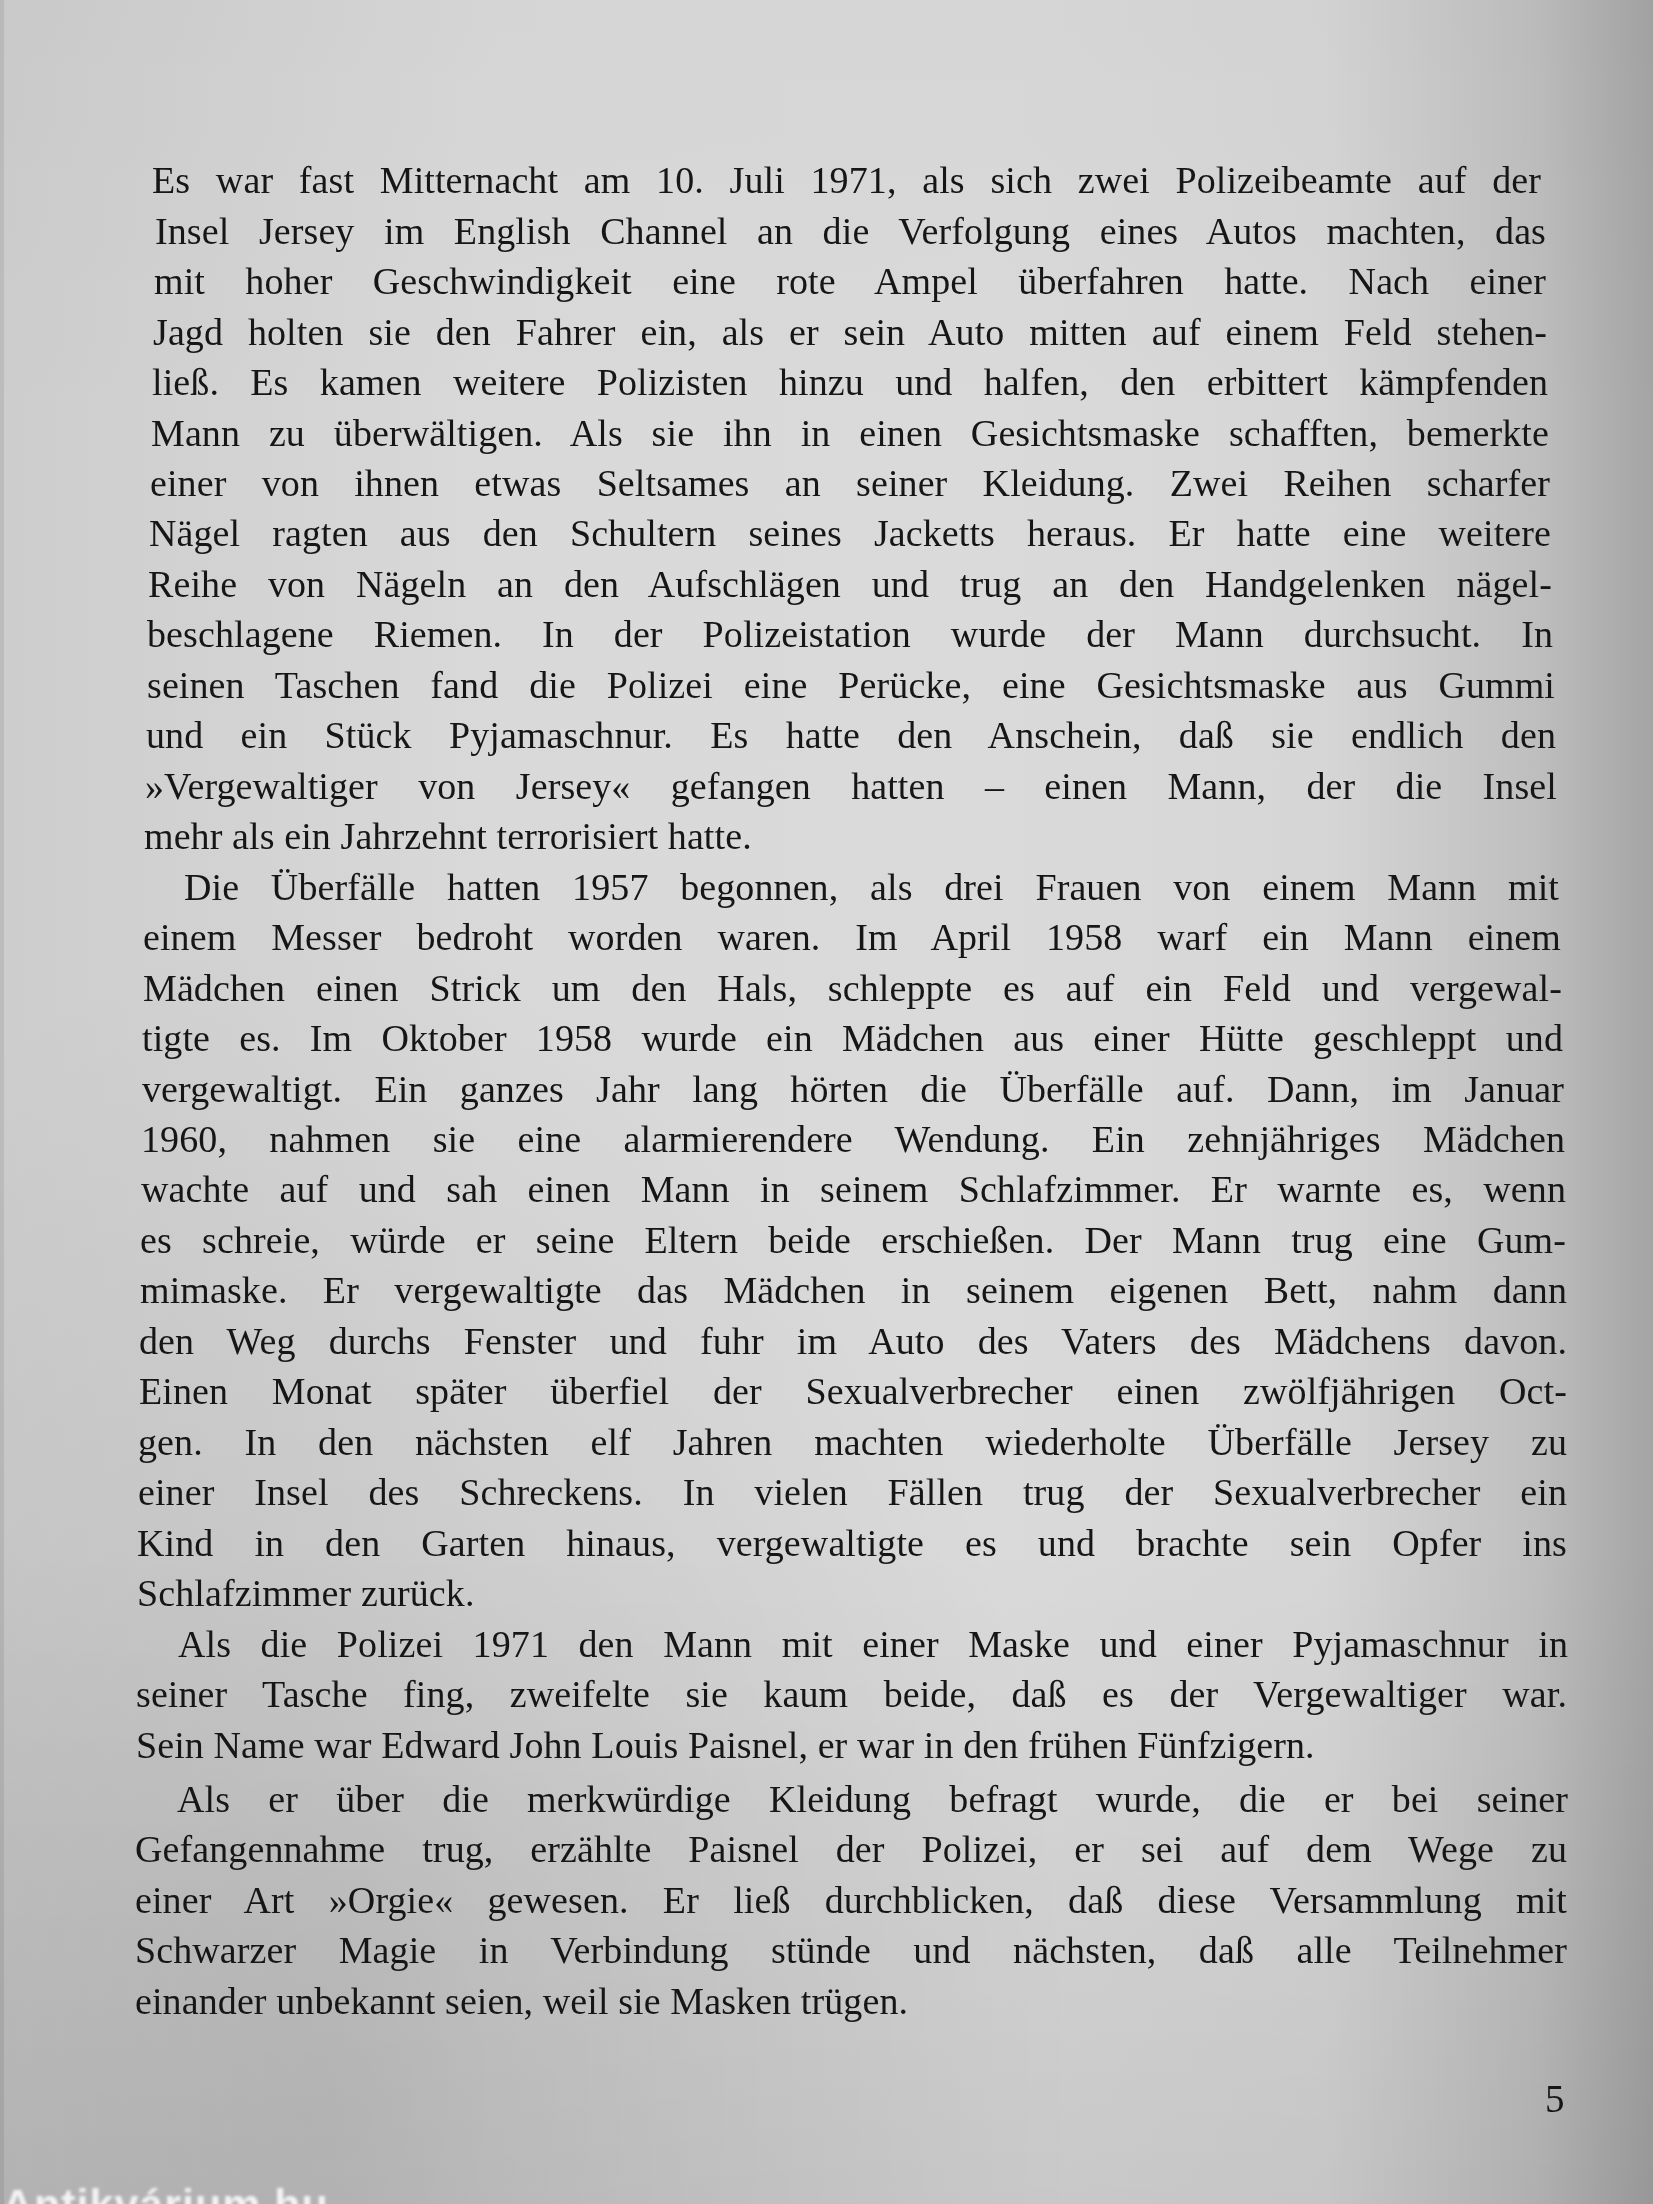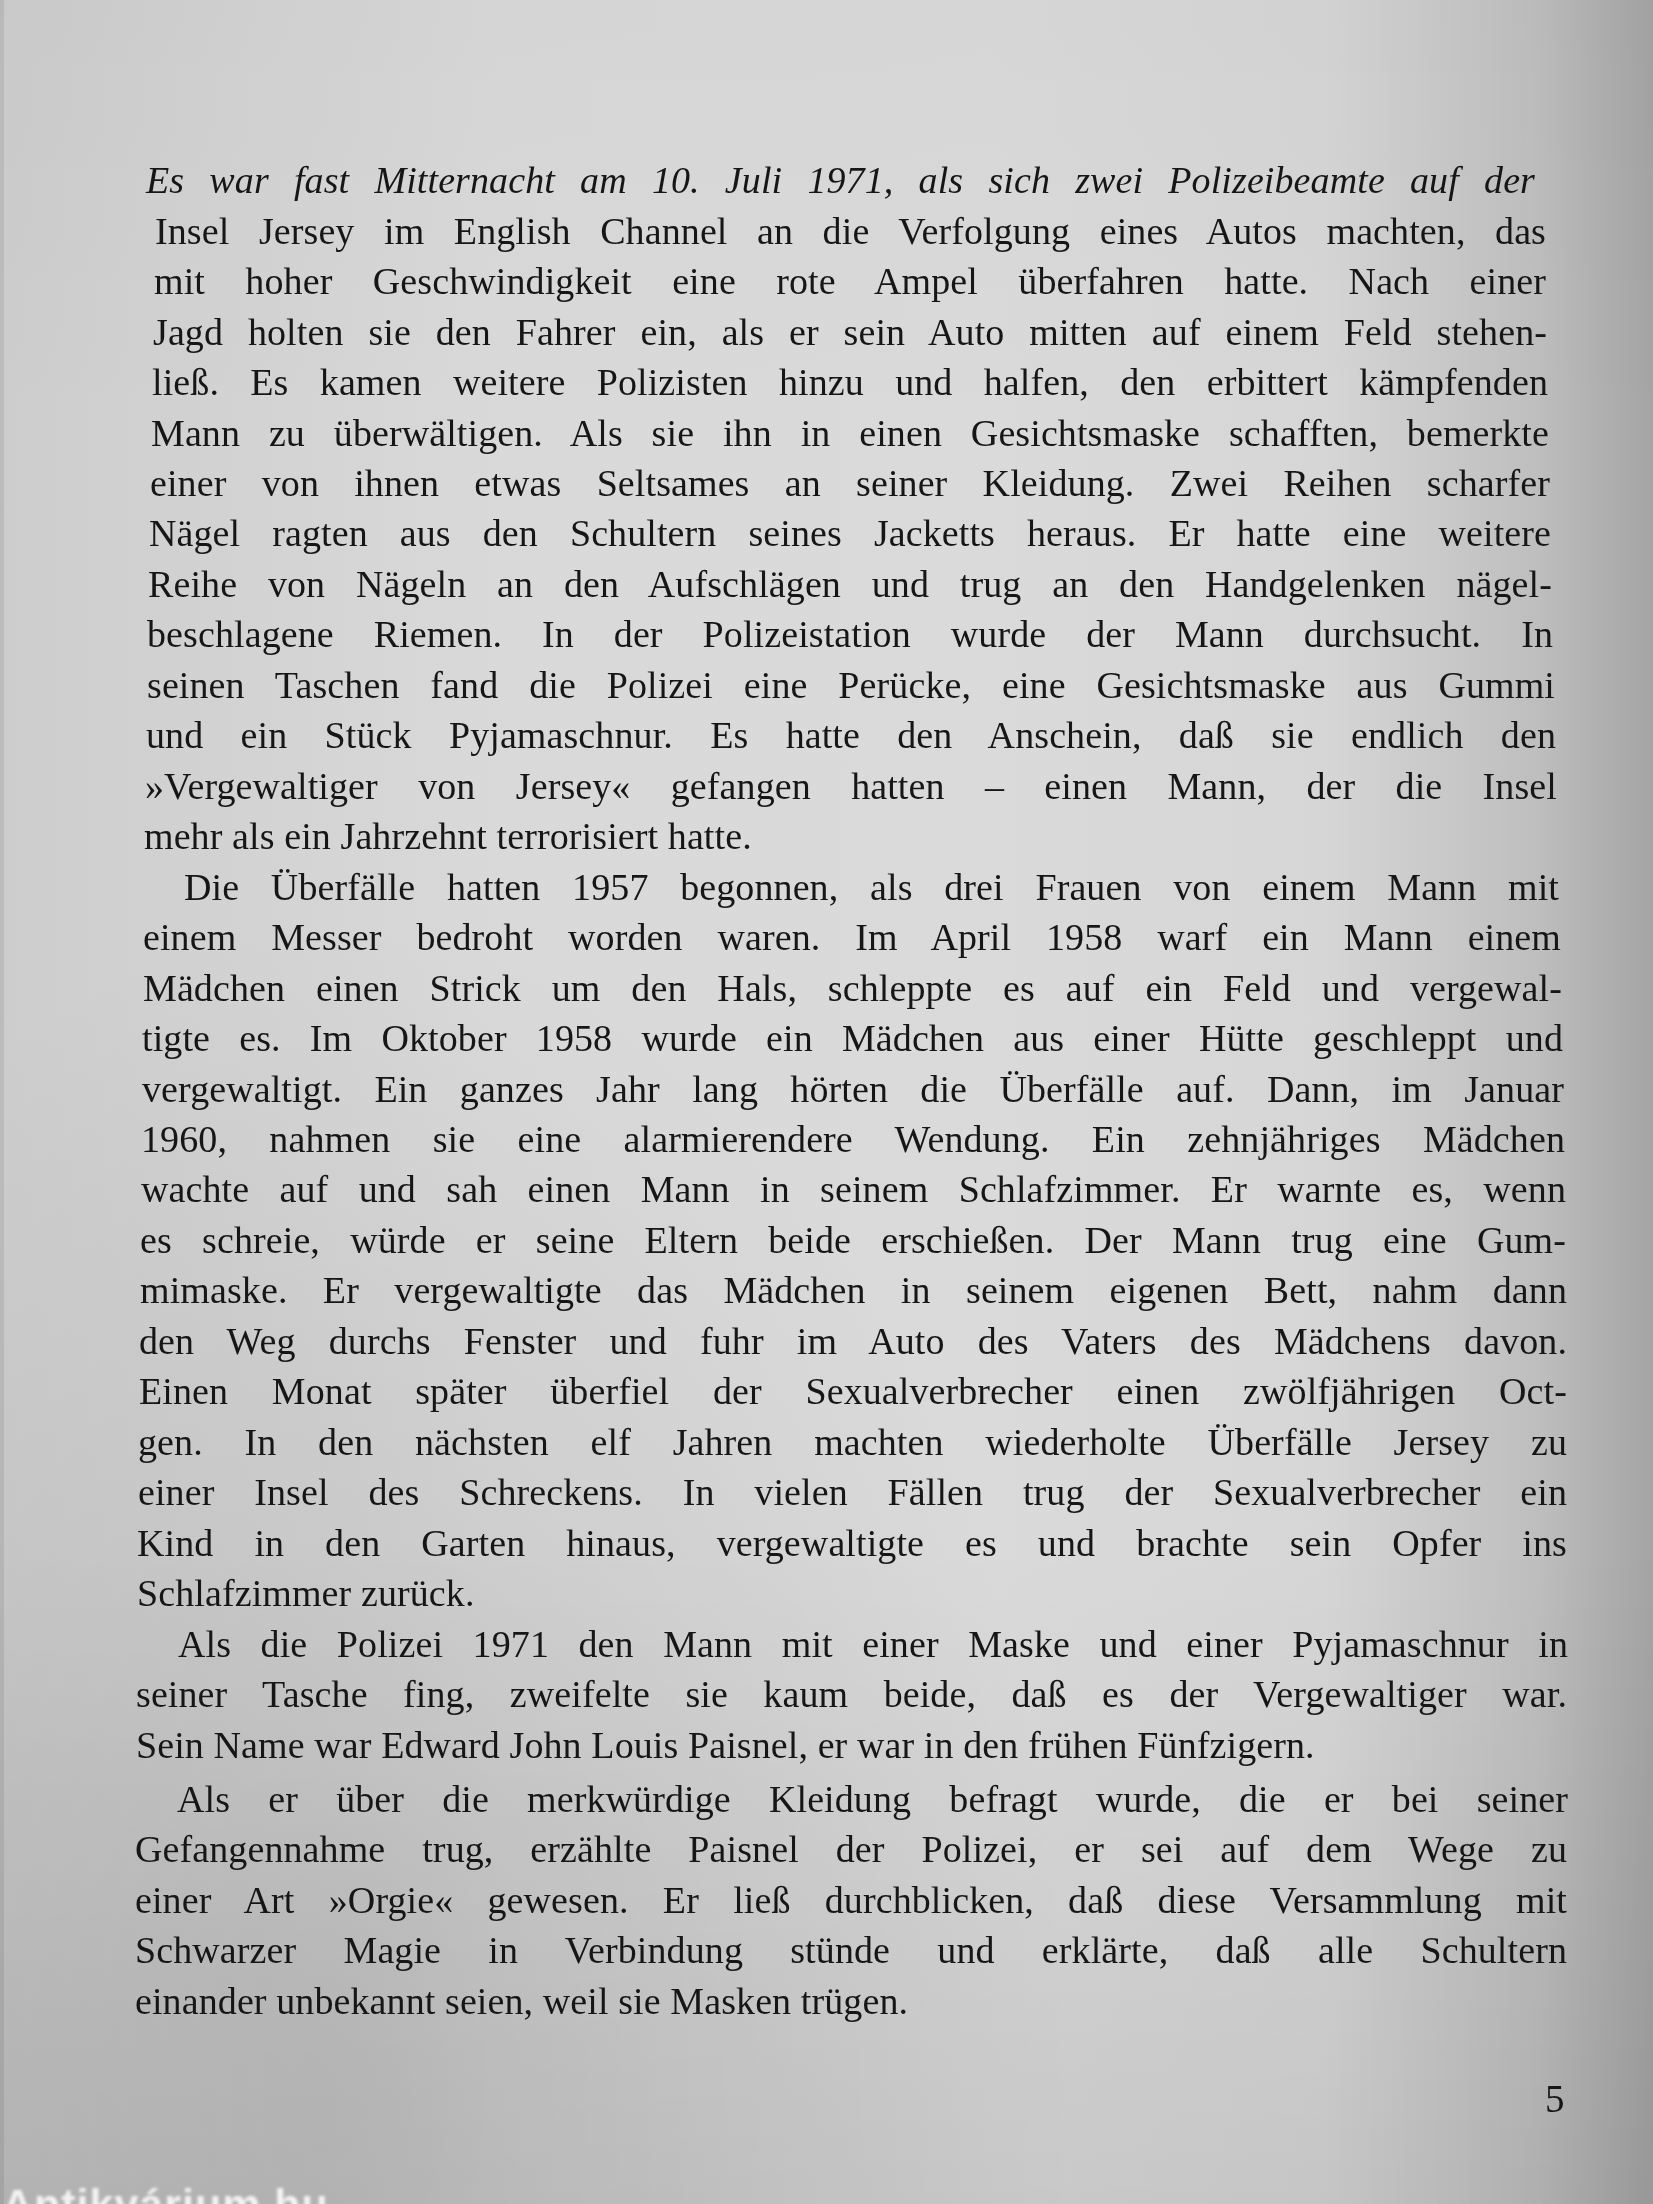--- a/index.html
+++ b/index.html
@@ -76,21 +76,21 @@
 </style>
 </head>
 <body>
 
 <div class="page">
   <div class="left-edge"></div>
 
   <div class="text-block">
 
     <div>
-      <div class="line" style="left: 146px; top: 155px; width: 1389px; white-space: normal; overflow: visible; font-style: italic;">Es war fast Mitternacht am 10. Juli 1971, als sich zwei Polizeibeamte auf der</div>
+      <div class="line" style="left: 152px; top: 155px; width: 1389px; white-space: normal; overflow: visible;">Es war fast Mitternacht am 10. Juli 1971, als sich zwei Polizeibeamte auf der</div>
       <div class="line" style="left: 155px; top: 206px; width: 1391px; white-space: normal; overflow: visible;">Insel Jersey im English Channel an die Verfolgung eines Autos machten, das</div>
       <div class="line" style="left: 154px; top: 256px; width: 1392px; white-space: normal; overflow: visible;">mit hoher Geschwindigkeit eine rote Ampel überfahren hatte. Nach einer</div>
       <div class="line" style="left: 153px; top: 307px; width: 1394px; white-space: normal; overflow: visible;">Jagd holten sie den Fahrer ein, als er sein Auto mitten auf einem Feld stehen-</div>
       <div class="line" style="left: 152px; top: 357px; width: 1396px; white-space: normal; overflow: visible;">ließ. Es kamen weitere Polizisten hinzu und halfen, den erbittert kämpfenden</div>
       <div class="line" style="left: 151px; top: 408px; width: 1398px; white-space: normal; overflow: visible;">Mann zu überwältigen. Als sie ihn in einen Gesichtsmaske schafften, bemerkte</div>
       <div class="line" style="left: 150px; top: 458px; width: 1400px; white-space: normal; overflow: visible;">einer von ihnen etwas Seltsames an seiner Kleidung. Zwei Reihen scharfer</div>
       <div class="line" style="left: 149px; top: 508px; width: 1402px; white-space: normal; overflow: visible;">Nägel ragten aus den Schultern seines Jacketts heraus. Er hatte eine weitere</div>
       <div class="line" style="left: 148px; top: 559px; width: 1404px; white-space: normal; overflow: visible;">Reihe von Nägeln an den Aufschlägen und trug an den Handgelenken nägel-</div>
       <div class="line" style="left: 147px; top: 609px; width: 1406px; white-space: normal; overflow: visible;">beschlagene Riemen. In der Polizeistation wurde der Mann durchsucht. In</div>
       <div class="line" style="left: 147px; top: 660px; width: 1408px; white-space: normal; overflow: visible;">seinen Taschen fand die Polizei eine Perücke, eine Gesichtsmaske aus Gummi</div>
@@ -120,21 +120,21 @@
     <div>
       <div class="line" style="left: 178px; top: 1619px; width: 1390px; white-space: normal; overflow: visible;">Als die Polizei 1971 den Mann mit einer Maske und einer Pyjamaschnur in</div>
       <div class="line" style="left: 136px; top: 1669px; width: 1431px; white-space: normal; overflow: visible;">seiner Tasche fing, zweifelte sie kaum beide, daß es der Vergewaltiger war.</div>
       <div class="line last" style="left:136px;top:1720px;width:1431px;">Sein Name war Edward John Louis Paisnel, er war in den frühen Fünfzigern.</div>
     </div>
 
     <div>
       <div class="line" style="left: 177px; top: 1774px; width: 1391px; white-space: normal; overflow: visible;">Als er über die merkwürdige Kleidung befragt wurde, die er bei seiner</div>
       <div class="line" style="left: 135px; top: 1824px; width: 1432px; white-space: normal; overflow: visible; font-family: Liberation Serif, serif;">Gefangennahme trug, erzählte Paisnel der Polizei, er sei auf dem Wege zu</div>
       <div class="line" style="left: 135px; top: 1875px; width: 1432px; white-space: normal; overflow: visible;">einer Art »Orgie« gewesen. Er ließ durchblicken, daß diese Versammlung mit</div>
-      <div class="line" style="left: 135px; top: 1925px; width: 1432px; white-space: normal; overflow: visible;">Schwarzer Magie in Verbindung stünde und erklärte, daß alle Schultern</div>
+      <div class="line" style="left: 135px; top: 1925px; width: 1432px; white-space: normal; overflow: visible;">Schwarzer Magie in Verbindung stünde und nächsten, daß alle Teilnehmer</div>
       <div class="line last" style="left:135px;top:1976px;width:1432px;">einander unbekannt seien, weil sie Masken trügen.</div>
     </div>
   </div>
 
   <div class="page-number">5</div>
 
   <div class="watermark">Antikvárium.hu</div>
 </div>
 
 

